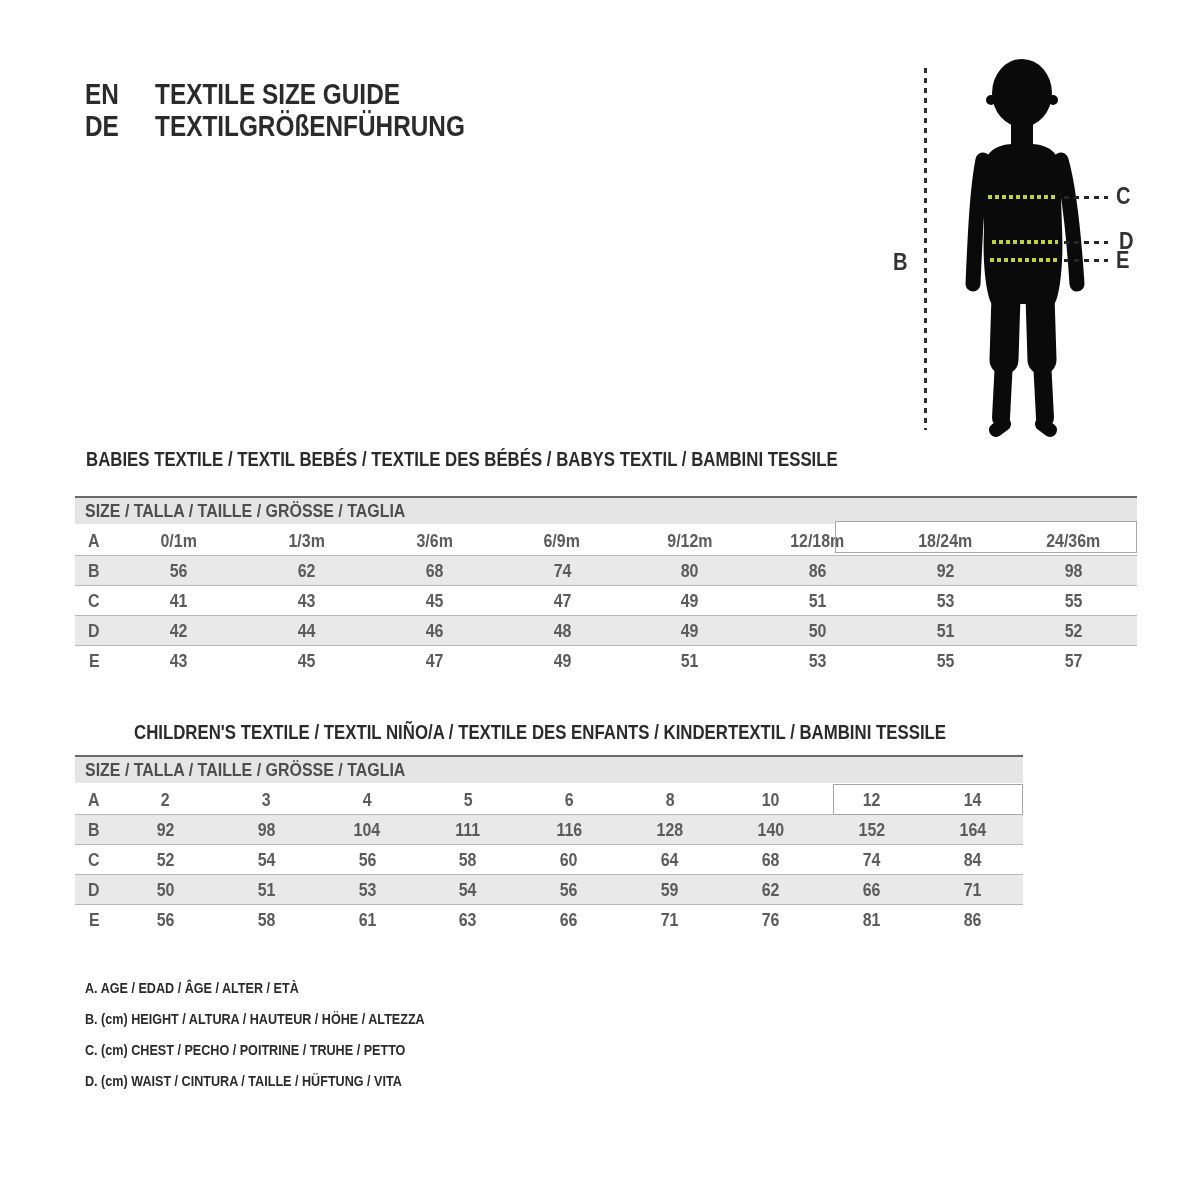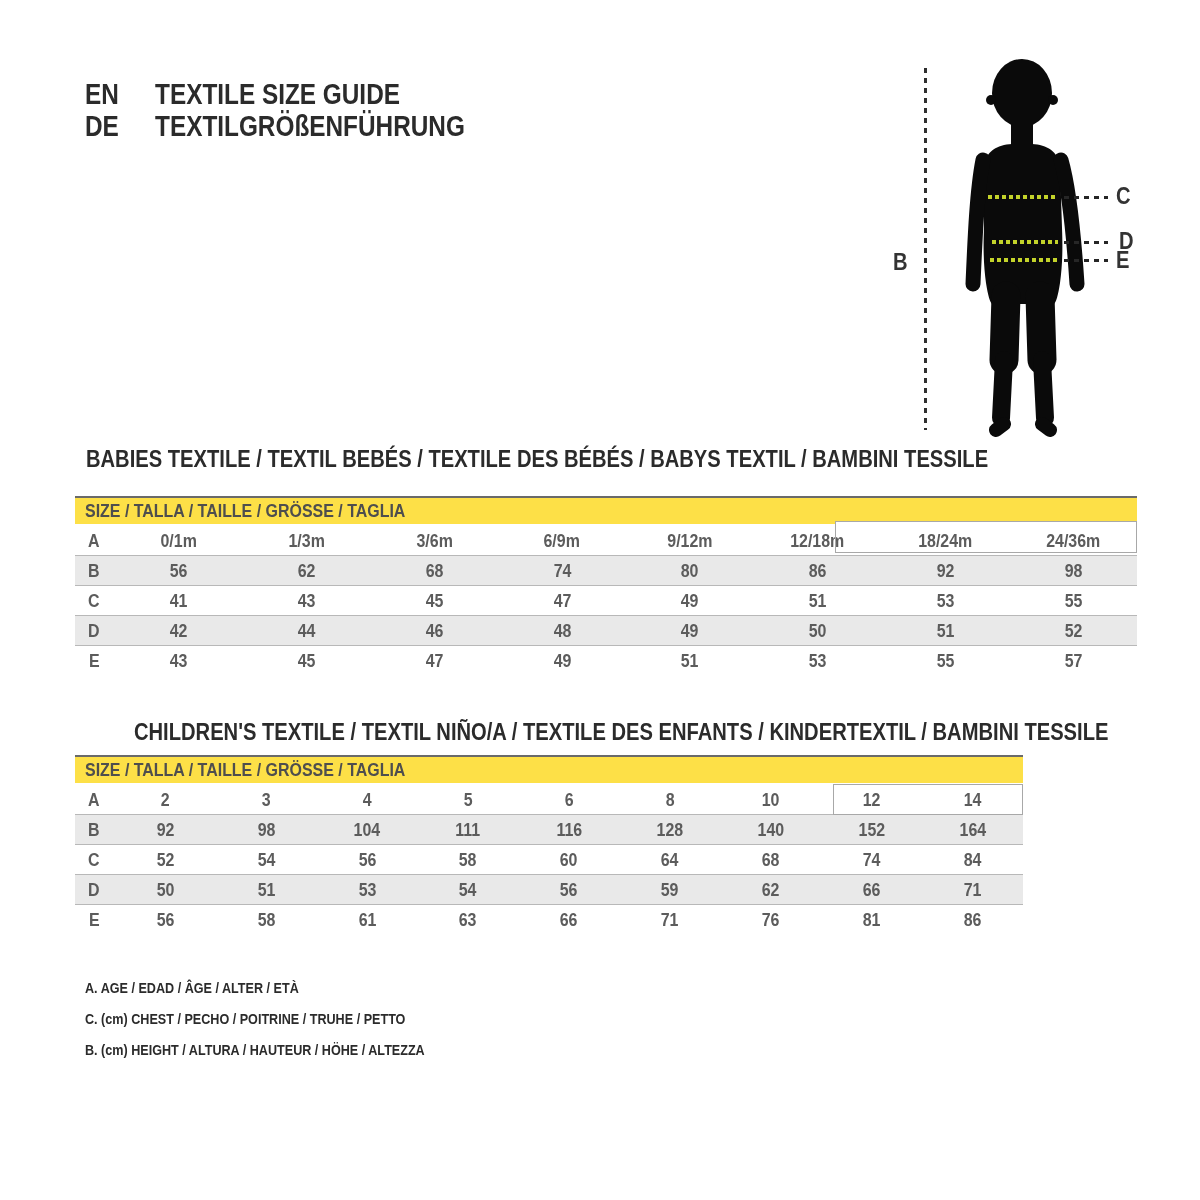--- a/index.html
+++ b/index.html
@@ -20,28 +20,28 @@
   
   #height-line{left:924px;top:68px;width:3px;height:362px;
     background:repeating-linear-gradient(to bottom,#2e2e2e 0 5px,rgba(0,0,0,0) 5px 10px);}
   .measure-line{height:4px;
     background:repeating-linear-gradient(to right,#c3d32a 0 4px,rgba(0,0,0,0) 4px 7px);}
   .ext-line{height:3px;
     background:repeating-linear-gradient(to right,#262626 0 5px,rgba(0,0,0,0) 5px 10px);}
   .fig-label{font-size:24px;line-height:20px;color:#333;}
 
   
-  .section-title{font-size:24px;line-height:22px;color:#2b2b2b;}
+  .section-title{font-size:20px;line-height:22px;color:#2b2b2b;}
 
   
   .table-host{left:75px;}
   table.size-table{width:100%;border-collapse:collapse;table-layout:fixed;
     border-top:2px solid #6a6a6a;}
   table.size-table td{padding:0;vertical-align:middle;font-size:19px;color:#5c5c5c;text-align:center;height:29px;}
-  tr.hdr td{height:26px;background:#fde047;text-align:left;padding-left:10px;color:#4e4e4e;border-bottom:2px solid #ffffff;}
+  tr.hdr td{height:26px;background:#e5e5e5;text-align:left;padding-left:10px;color:#4e4e4e;border-bottom:2px solid #ffffff;}
   td.lbl{text-align:left;padding-left:10px;color:#4f4f4f;}
   tr.data + tr.data td{border-top:1px solid #b8b8b8;}
   tr.alt td{background:#e9e9e9;}
 
   
   .hl-box{border:1px solid #a8a8a8;z-index:5;
     background:linear-gradient(to bottom,#ffffff 0 4px,rgba(255,255,255,0) 4px);}
 
   
   #legend{left:85px;top:972px;}
@@ -257,15 +257,16 @@
           <td><span class="cond center">81</span></td>
           <td><span class="cond center">86</span></td>
         </tr>
       </tbody>
     </table>
   </div>
 <div class="abs hl-box" style="left:833px;top:784px;width:188px;height:29px;"></div>
 
 <div class="abs" id="legend">
   <div class="legend-line"><span class="cond">A. AGE / EDAD / ÂGE / ALTER / ETÀ</span></div>
+  <div class="legend-line"><span class="cond">B. (cm) HEIGHT / ALTURA / HAUTEUR / HÖHE / ALTEZZA</span></div>
   <div class="legend-line"><span class="cond">C. (cm) CHEST / PECHO / POITRINE / TRUHE / PETTO</span></div>
-  <div class="legend-line"><span class="cond">B. (cm) HEIGHT / ALTURA / HAUTEUR / HÖHE / ALTEZZA</span></div>
+  <div class="legend-line"><span class="cond">D. (cm) WAIST / CINTURA / TAILLE / HÜFTUNG / VITA</span></div>
 </div>
 
 </body></html>

